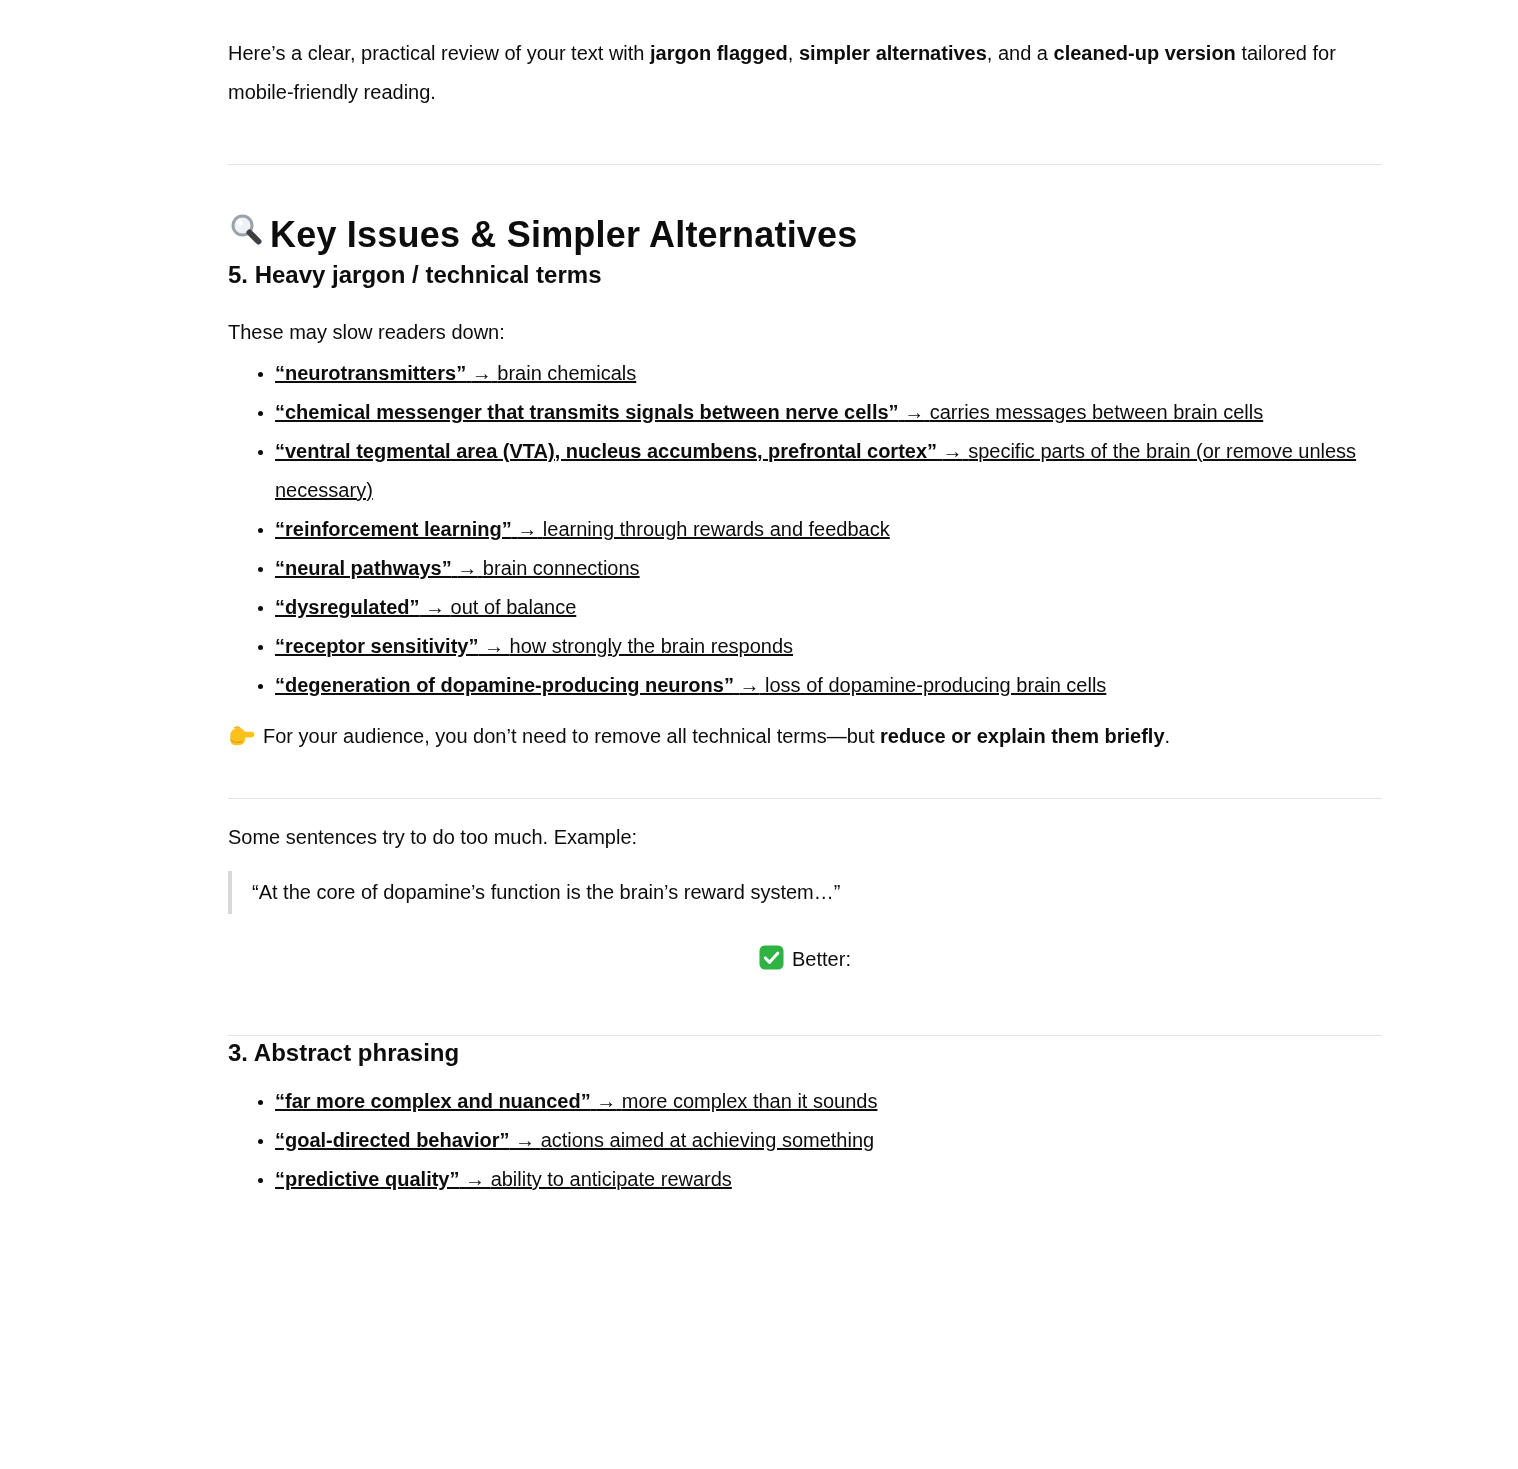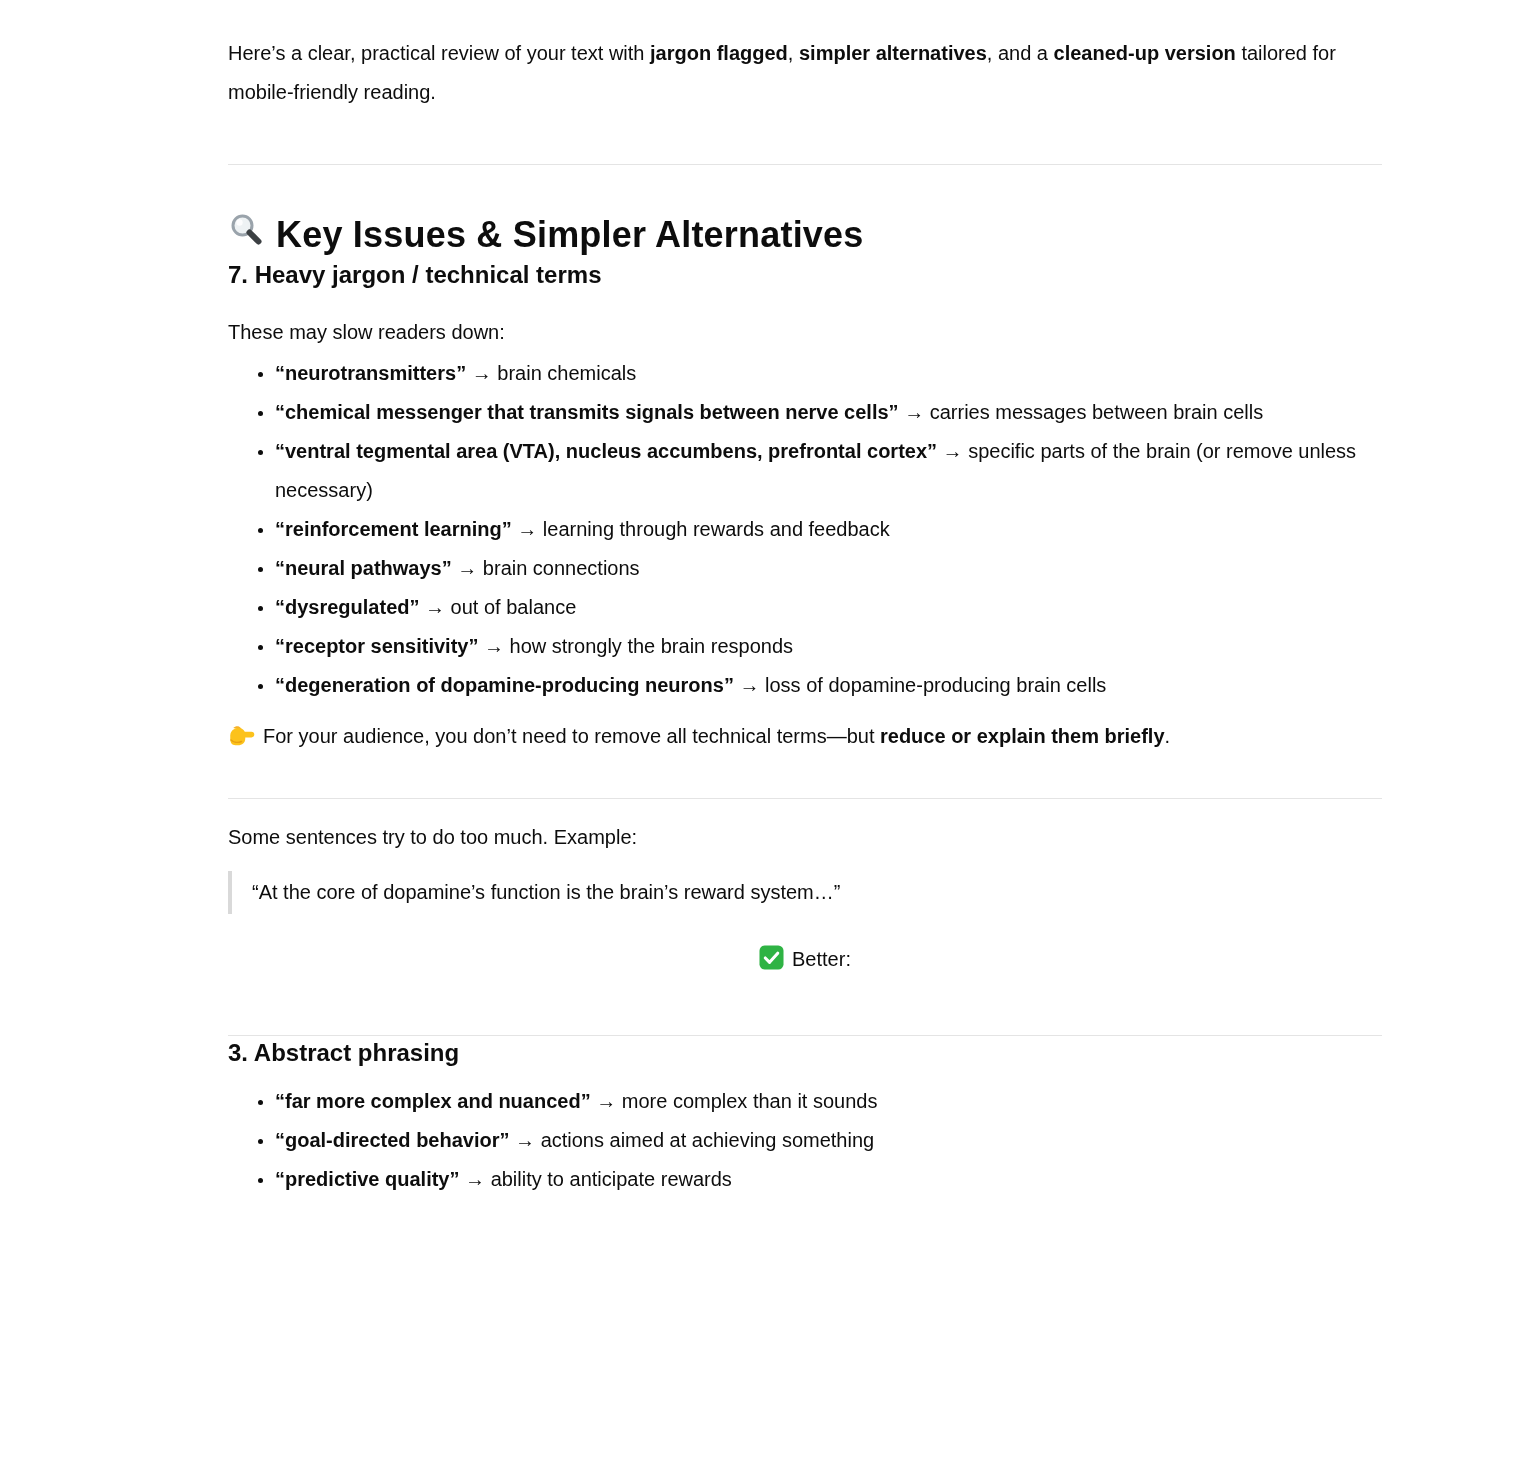--- a/index.html
+++ b/index.html
@@ -12,29 +12,29 @@
   }
   .content{margin-left:228px;width:1154px;padding-top:22px;box-sizing:border-box;}
   p{margin:0;font-size:20px;line-height:39px;}
   strong{font-weight:700;}
   hr{border:none;border-top:1px solid #e4e4e4;margin:0;}
   .hr-1{margin-top:52px;}
   .hr-2{margin-top:38px;}
   .hr-3{margin-top:52px;}
   h2.main-heading{
     margin:47px 0 0 0;font-size:36px;line-height:44px;font-weight:700;
-    display:flex;align-items:center;gap:12px;letter-spacing:.2px;
+    display:flex;align-items:center;gap:6px;letter-spacing:.2px;
   }
   h3.sub-heading{margin:0;font-size:24px;line-height:34px;font-weight:700;}
   .h3-s1{margin-top:32px;}
   .h3-s2{margin-top:45px;}
   .h3-s3{margin-top:47px;}
   .lead-s1{margin-top:21px;}
   .lead-s2{margin-top:19px;}
-  ul.bullets{margin:2px 0 0 0;padding:0 0 0 47px;font-size:20px;line-height:39px;}
+  ul.bullets{margin:2px 0 0 0;padding:0 0 0 47px;font-size:20px;line-height:39px;text-decoration:underline;}
   ul.bullets-s3{margin-top:12px;}
   ul.bullets li{list-style:disc;padding:0;margin:0;}
   ul.bullets li::marker{font-size:17px;color:#0d0d0d;}
   .note-line{margin-top:12px;}
   .better-line{margin-top:26px;text-align:center;}
   blockquote{
     margin:0;padding:2px 0 2px 32px;border-left:4px solid #d9d9d9;
     font-size:20px;line-height:39px;
   }
   .quote-1{margin-top:14px;padding-left:20px;}
@@ -56,21 +56,21 @@
       <span class="icon">
         <svg width="36" height="36" viewBox="0 0 36 36" aria-hidden="true">
           <circle cx="14.5" cy="13.5" r="9.5" fill="#eef2f4" stroke="#9aa3ab" stroke-width="3"></circle>
           <circle cx="11.5" cy="10.5" r="3.2" fill="#ffffff" opacity="0.85"></circle>
           <line x1="21.5" y1="20.5" x2="30.5" y2="29.5" stroke="#3c4043" stroke-width="6" stroke-linecap="round"></line>
         </svg>
       </span>
       <span>Key Issues &amp; Simpler Alternatives</span>
     </h2>
 
-    <h3 class="sub-heading h3-s1">7. Heavy jargon / technical terms</h3>
+    <h3 class="sub-heading h3-s1">5. Heavy jargon / technical terms</h3>
 
     <p class="lead-s1">These may slow readers down:</p>
 
     <ul class="bullets">
       <li><strong>“neurotransmitters”</strong> <span class="arrow">→</span> <span>brain chemicals</span></li>
       <li><strong>“chemical messenger that transmits signals between nerve cells”</strong> <span class="arrow">→</span> <span>carries messages between brain cells</span></li>
       <li><strong>“ventral tegmental area (VTA), nucleus accumbens, prefrontal cortex”</strong> <span class="arrow">→</span> <span>specific parts of the brain (or remove unless necessary)</span></li>
       <li><strong>“reinforcement learning”</strong> <span class="arrow">→</span> <span>learning through rewards and feedback</span></li>
       <li><strong>“neural pathways”</strong> <span class="arrow">→</span> <span>brain connections</span></li>
       <li><strong>“dysregulated”</strong> <span class="arrow">→</span> <span>out of balance</span></li>

